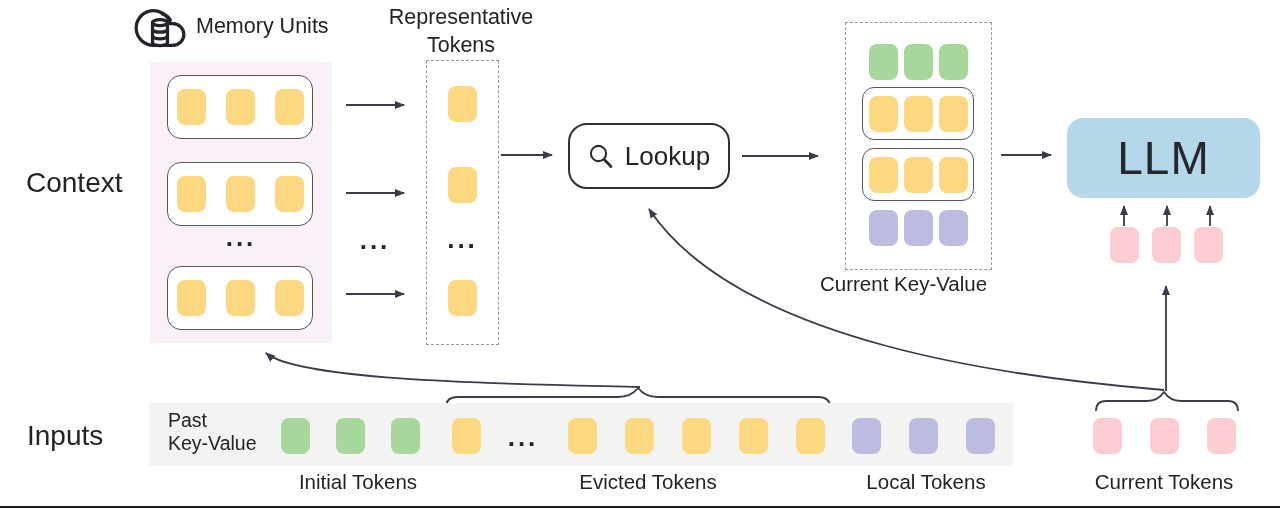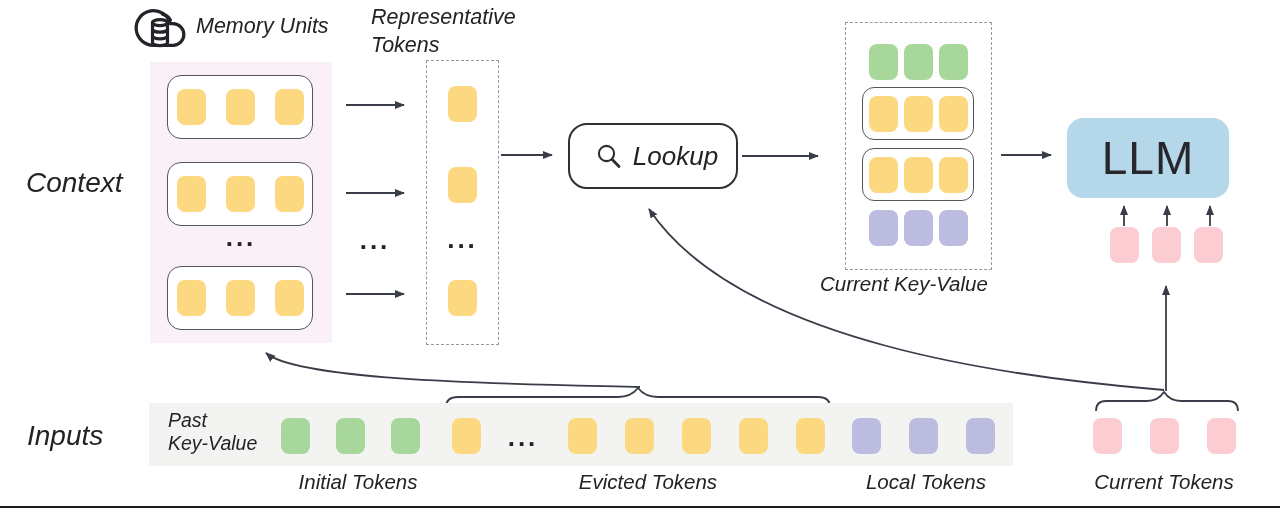--- a/index.html
+++ b/index.html
@@ -1,21 +1,21 @@
 <!DOCTYPE html>
 <html style="--token-yellow: #fcd880; --token-green: #a7d79a; --token-purple: #bcbce0; --token-pink: #fbccd1; --llm-blue: #b4d7e9; --memory-bg: #faf0f8; --bar-bg: #f3f4f2; --line: #383d47; --text: #222326; --box-border: #55555e; --dash-border: #999999;"><head>
 <meta charset="utf-8">
 <style>
   html,body{margin:0;padding:0;background:#ffffff;}
   #canvas{
     position:relative;width:1280px;height:509px;background:#fff;overflow:hidden;
     font-family:"Liberation Sans","DejaVu Sans",sans-serif;color:var(--text,#222326);
   }
   .abs{position:absolute;}
-  .lbl{color:var(--text,#222326);font-style:italic;}
+  .lbl{color:var(--text,#222326);}
 
   
   .token{width:29px;height:36px;border-radius:8px;flex:0 0 auto;}
   .tk-yellow{background:var(--token-yellow,#fcd880);}
   .tk-green{background:var(--token-green,#a7d79a);}
   .tk-purple{background:var(--token-purple,#bcbce0);}
   .tk-pink{background:var(--token-pink,#fbccd1);}
 
   
   .cloud-icon{left:131px;top:2px;width:58px;height:52px;}
@@ -29,45 +29,45 @@
   .memory-panel{left:150px;top:62px;width:182px;height:281px;background:var(--memory-bg,#faf0f8);}
   .unit-row{position:absolute;left:17px;width:144px;height:62px;background:#fff;
     border:1.6px solid var(--box-border,#55555e);border-radius:14px;
     display:flex;align-items:center;justify-content:center;gap:20px;}
   .unit-row.r1{top:13px;} .unit-row.r2{top:100px;} .unit-row.r3{top:204px;}
   .dots{font-weight:700;font-size:26px;letter-spacing:3px;line-height:1;color:#23242a;text-align:center;}
   .memory-dots{left:150px;top:224px;width:182px;}
   .mid-dots{left:349px;top:227px;width:52px;}
 
   
-  .rep-label{left:371px;top:4px;width:180px;text-align:left;font-size:21.5px;line-height:1.28;}
+  .rep-label{left:371px;top:4px;width:180px;text-align:center;font-size:21.5px;line-height:1.28;}
   .rep-panel{left:426px;top:60px;width:71px;height:283px;border:1.6px dashed var(--dash-border,#999);}
   .rep-slot{position:absolute;left:0;right:0;display:flex;justify-content:center;}
   .rep-t1{top:25px;} .rep-t2{top:106px;} .rep-t3{top:219px;}
   .rep-dots{position:absolute;left:0;right:0;top:165px;}
 
   
   .lookup-box{left:568px;top:123px;width:158px;height:62px;background:#fff;
     border:2px solid #2f2f35;border-radius:19px;
-    display:flex;align-items:center;justify-content:center;gap:10px;padding-left:8px;}
+    display:flex;align-items:center;justify-content:center;gap:10px;}
   .lookup-text{font-size:26px;}
 
   
   .cache-panel{left:845px;top:22px;width:145px;height:246px;border:1.6px dashed var(--dash-border,#999);}
   .cache-row{position:absolute;left:0;right:0;display:flex;justify-content:center;gap:6px;}
   .cache-row.prefix{top:21px;} .cache-row.local{top:187px;}
   .cache-box{position:absolute;left:16px;width:110px;height:51px;background:#fff;
     border:1.5px solid var(--box-border,#55555e);border-radius:12px;
     display:flex;align-items:center;justify-content:center;gap:6px;}
   .cache-box.b1{top:64px;} .cache-box.b2{top:125px;}
   .cache-box .token{width:29px;height:36px;}
   .cache-label{left:820px;top:271px;width:196px;text-align:left;font-size:20.5px;line-height:1.25;}
 
   
-  .llm-box{left:1067px;top:118px;width:162px;height:80px;background:var(--llm-blue,#b4d7e9);
+  .llm-box{left:1067px;top:118px;width:193px;height:80px;background:var(--llm-blue,#b4d7e9);
     border-radius:16px;display:flex;align-items:center;justify-content:center;}
   .llm-text{font-size:46px;letter-spacing:1px;color:#26262b;}
   .llm-tokens{left:1110px;top:227px;display:flex;gap:13px;}
 
   
   .input-bar{left:149px;top:403px;width:864px;height:63px;background:var(--bar-bg,#f3f4f2);}
   .past-kv-label{left:168px;top:409px;font-size:19.5px;line-height:1.2;}
   .tgroup{position:absolute;top:418px;display:flex;gap:26px;}
   .grp-initial{left:281px;}
   .grp-evicted-head{left:452px;}

